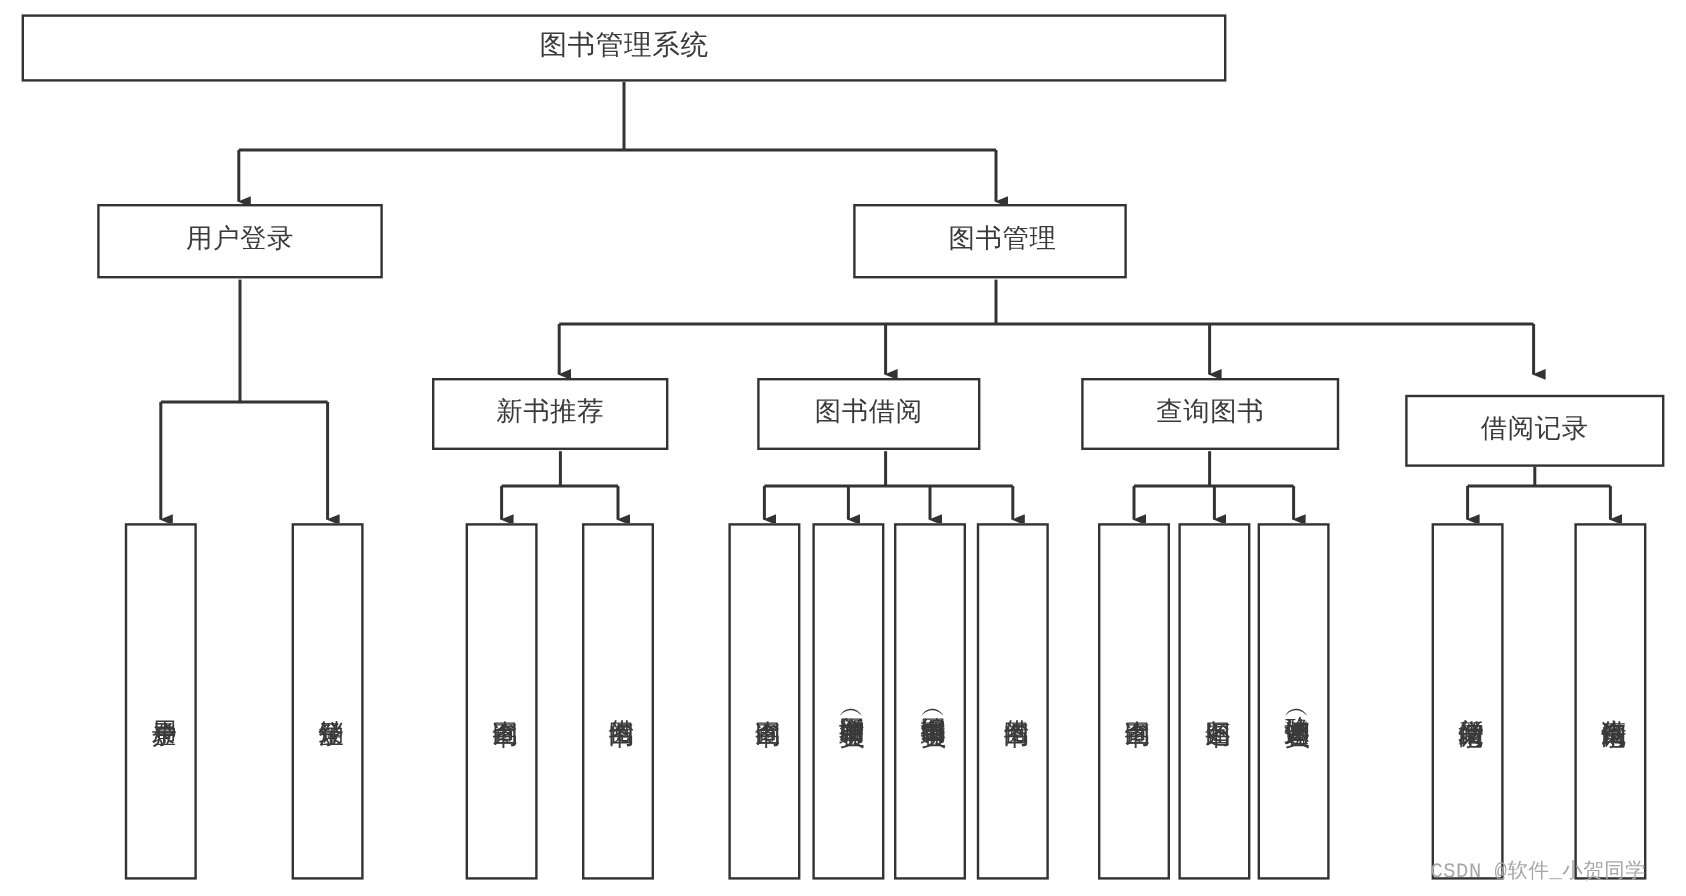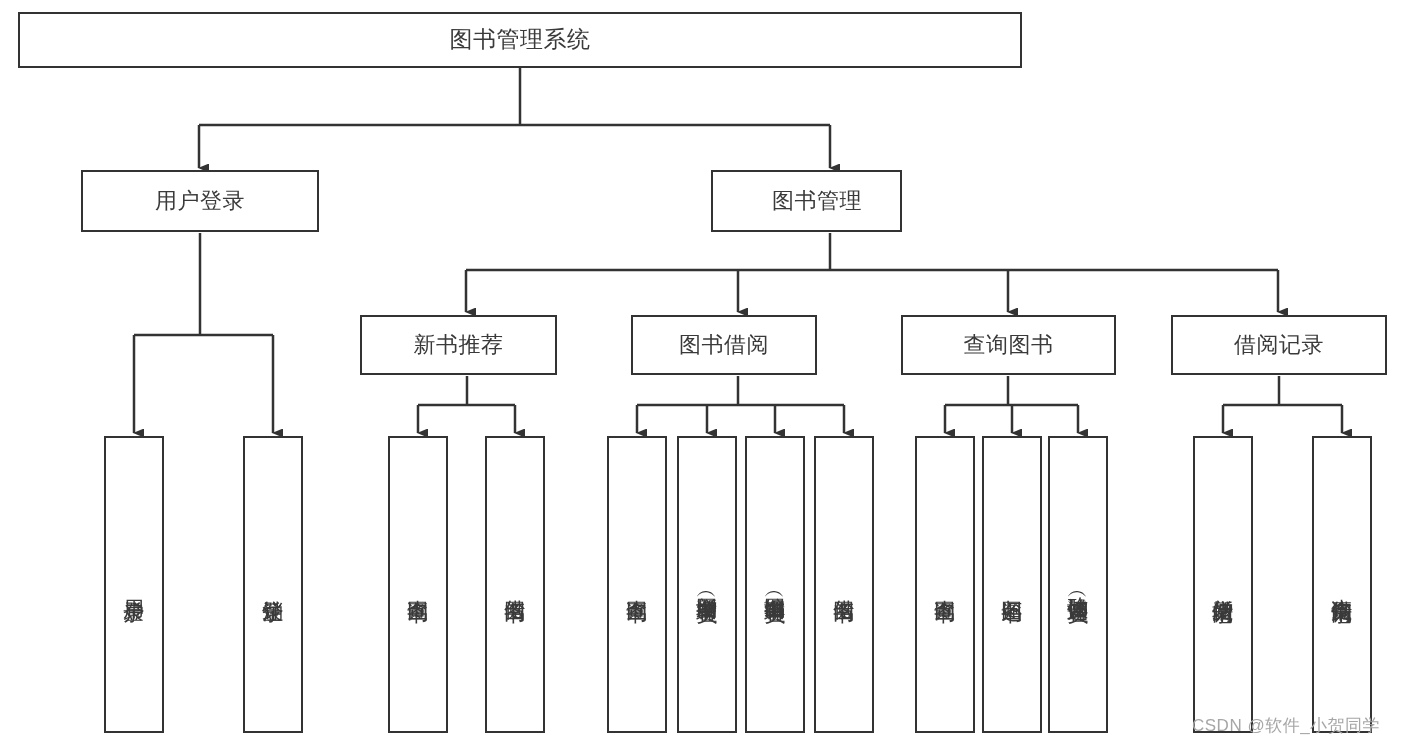--- a/index.html
+++ b/index.html
@@ -9,20 +9,21 @@
   }
   body {
     font-family: "Liberation Sans", "DejaVu Sans", sans-serif;
   }
   #diagram-root {
     position: relative;
     width: 1405px;
     height: 747px;
     background: #ffffff;
     overflow: hidden;
+    font-family: Liberation Mono, monospace;
   }
   #edges-svg {
     position: absolute;
     left: 0;
     top: 0;
     width: 1405px;
     height: 747px;
     pointer-events: none;
   }
   .node {
@@ -124,34 +125,34 @@
     </g>
   </svg>
 
   <div class="node node-h node-root" style="left:18px; top:12px; width:1004px; height:56px;">
     <span>图书管理系统</span>
   </div>
 
   <div class="node node-h" style="left:81px; top:170px; width:238px; height:62px;">
     <span>用户登录</span>
   </div>
-  <div class="node node-h" style="left:711px; top:170px; width:191px; height:62px;padding-left:21px;">
+  <div class="node node-h" style="left:711px; top:170px; width:228px; height:62px;padding-left:21px;">
     <span>图书管理</span>
   </div>
 
   <div class="node node-h" style="left:360px; top:315px; width:197px; height:60px;">
     <span>新书推荐</span>
   </div>
   <div class="node node-h" style="left:631px; top:315px; width:186px; height:60px;">
     <span>图书借阅</span>
   </div>
   <div class="node node-h" style="left:901px; top:315px; width:215px; height:60px;">
     <span>查询图书</span>
   </div>
-  <div class="node node-h" style="left:1171px; top:315px; width:216px; height:60px;">
+  <div class="node node-h" style="left:1171px; top:329px; width:216px; height:60px;">
     <span>借阅记录</span>
   </div>
 
   <div class="node node-v" style="left:104px; top:436px; width:60px; height:297px;">
     <span class="vtext">用户登录</span>
   </div>
   <div class="node node-v" style="left:243px; top:436px; width:60px; height:297px;">
     <span class="vtext">注销登录</span>
   </div>
 

